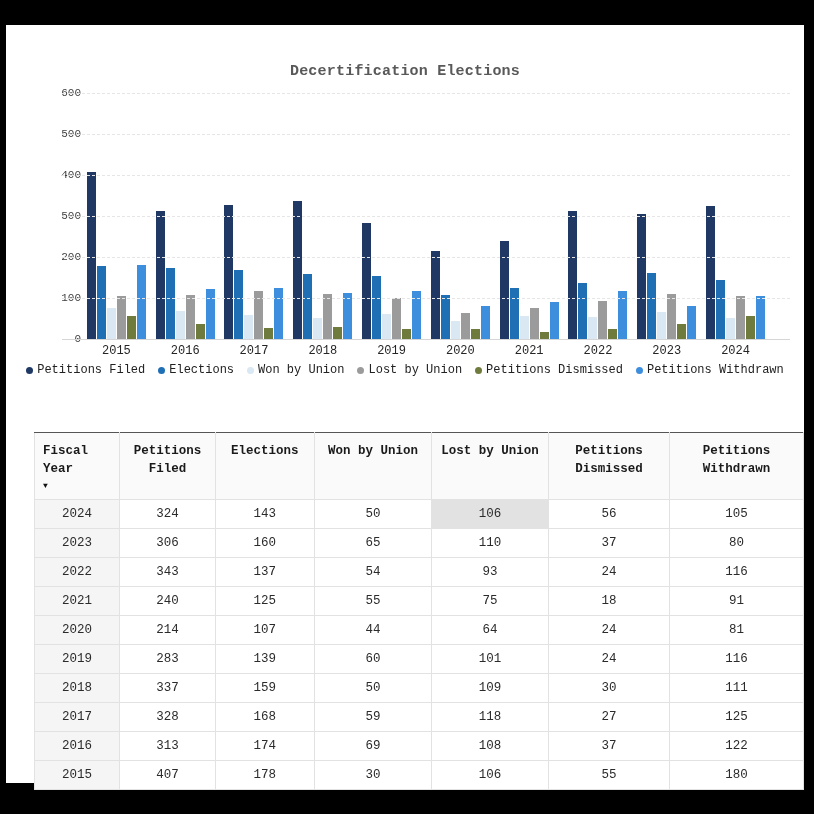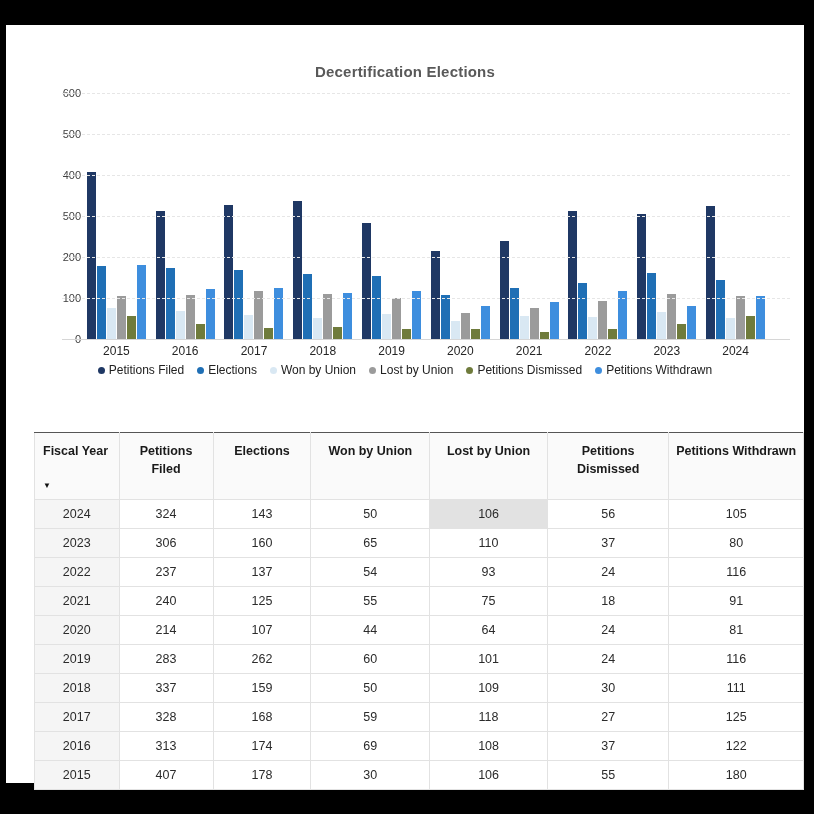--- a/index.html
+++ b/index.html
@@ -1,18 +1,18 @@
 <!DOCTYPE html>
 <html><head>
 <meta charset="utf-8">
 <style>
   html,body{margin:0;padding:0;background:#000;}
   .page{position:relative;width:814px;height:814px;background:#000;overflow:hidden;
         font-family:"Liberation Sans",sans-serif;}
-  .content{position:absolute;left:6px;top:25px;width:798px;height:758px;background:#fff;}
+  .content{position:absolute;left:6px;top:25px;width:798px;height:758px;background:#fff;font-family:Liberation Mono, monospace;}
 
   
   .chart-title{position:absolute;left:0;top:38px;width:100%;text-align:center;
                font-size:15px;font-weight:bold;color:#595959;letter-spacing:.2px;}
   .plot-wrap{position:absolute;left:56px;right:14px;top:68px;height:246px;}
   .gridline{position:absolute;left:0;right:0;height:0;border-top:1px dashed #E6E6E6;}
   .gridline.zero{border-top:1px solid #D6D6D6;}
   .y-labels{position:absolute;left:0;top:68px;width:48px;height:246px;margin-left:33px;}
   .y-tick{position:absolute;right:6px;width:42px;text-align:right;font-size:11px;color:#404040;}
   .groups{position:absolute;left:20px;right:20px;top:0;bottom:0;display:flex;justify-content:space-around;}
@@ -214,21 +214,21 @@
               <td class="year">2023</td>
               <td>306</td>
               <td>160</td>
               <td>65</td>
               <td>110</td>
               <td>37</td>
               <td>80</td>
             </tr>
             <tr>
               <td class="year">2022</td>
-              <td>237</td>
+              <td>343</td>
               <td>137</td>
               <td>54</td>
               <td>93</td>
               <td>24</td>
               <td>116</td>
             </tr>
             <tr>
               <td class="year">2021</td>
               <td>240</td>
               <td>125</td>
@@ -242,21 +242,21 @@
               <td>214</td>
               <td>107</td>
               <td>44</td>
               <td>64</td>
               <td>24</td>
               <td>81</td>
             </tr>
             <tr>
               <td class="year">2019</td>
               <td>283</td>
-              <td>262</td>
+              <td>139</td>
               <td>60</td>
               <td>101</td>
               <td>24</td>
               <td>116</td>
             </tr>
             <tr>
               <td class="year">2018</td>
               <td>337</td>
               <td>159</td>
               <td>50</td>

